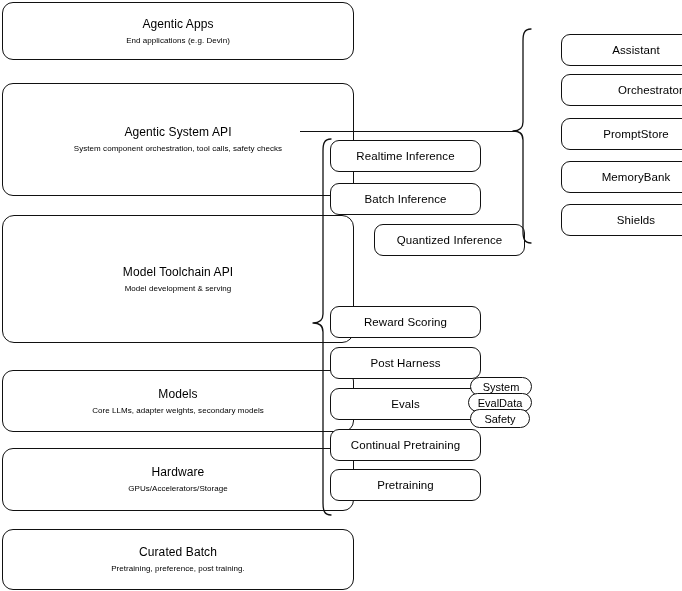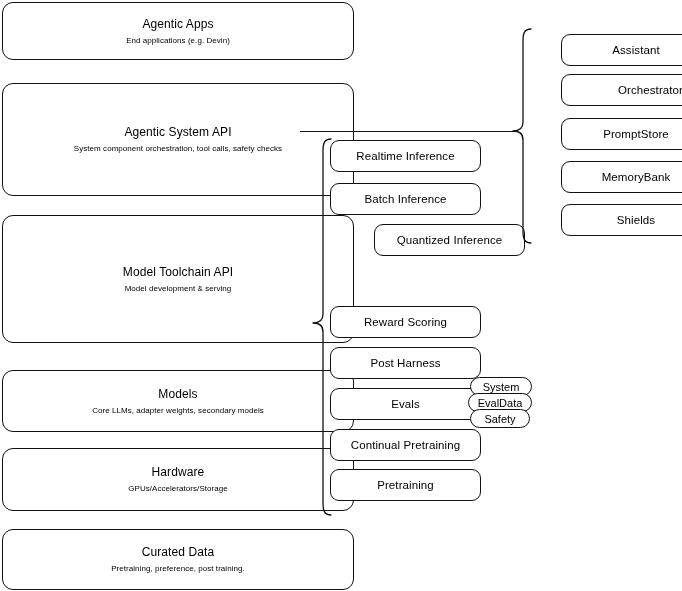--- a/index.html
+++ b/index.html
@@ -97,37 +97,37 @@
   <div class="box layer-box" style="top:2px; height:58px;">
     <div class="title">Agentic Apps</div>
     <div class="subtitle">End applications (e.g. Devin)</div>
   </div>
 
   <div class="box layer-box" style="top:83px; height:113px;">
     <div class="title">Agentic System API</div>
     <div class="subtitle">System component orchestration, tool calls, safety checks</div>
   </div>
 
-  <div class="box layer-box" style="top:215px; height:128px;">
+  <div class="box layer-box" style="top:215px; height:128px;border-radius:12px;">
     <div class="title">Model Toolchain API</div>
     <div class="subtitle">Model development &amp; serving</div>
   </div>
 
   <div class="box layer-box" style="top:370px; height:62px;">
     <div class="title">Models</div>
     <div class="subtitle">Core LLMs, adapter weights, secondary models</div>
   </div>
 
   <div class="box layer-box" style="top:448px; height:63px;text-align:right;">
     <div class="title">Hardware</div>
     <div class="subtitle">GPUs/Accelerators/Storage</div>
   </div>
 
   <div class="box layer-box" style="top:529px; height:61px;">
-    <div class="title">Curated Data</div>
+    <div class="title">Curated Batch</div>
     <div class="subtitle">Pretraining, preference, post training.</div>
   </div>
 
   <div class="connector" style="left:300px; top:131px; width:218px;"></div>
 
   <svg class="brace" style="left:310px; top:138px;" width="22" height="378" viewBox="0 0 22 378">
     <path d="M21 1 C14 1, 13 6, 13 13 L13 176 C13 183, 9 185, 3 185 C9 185, 13 187, 13 194 L13 365 C13 372, 14 377, 21 377"></path>
   </svg>
 
   <div class="box cap-box mid-box" style="top:140px;">

